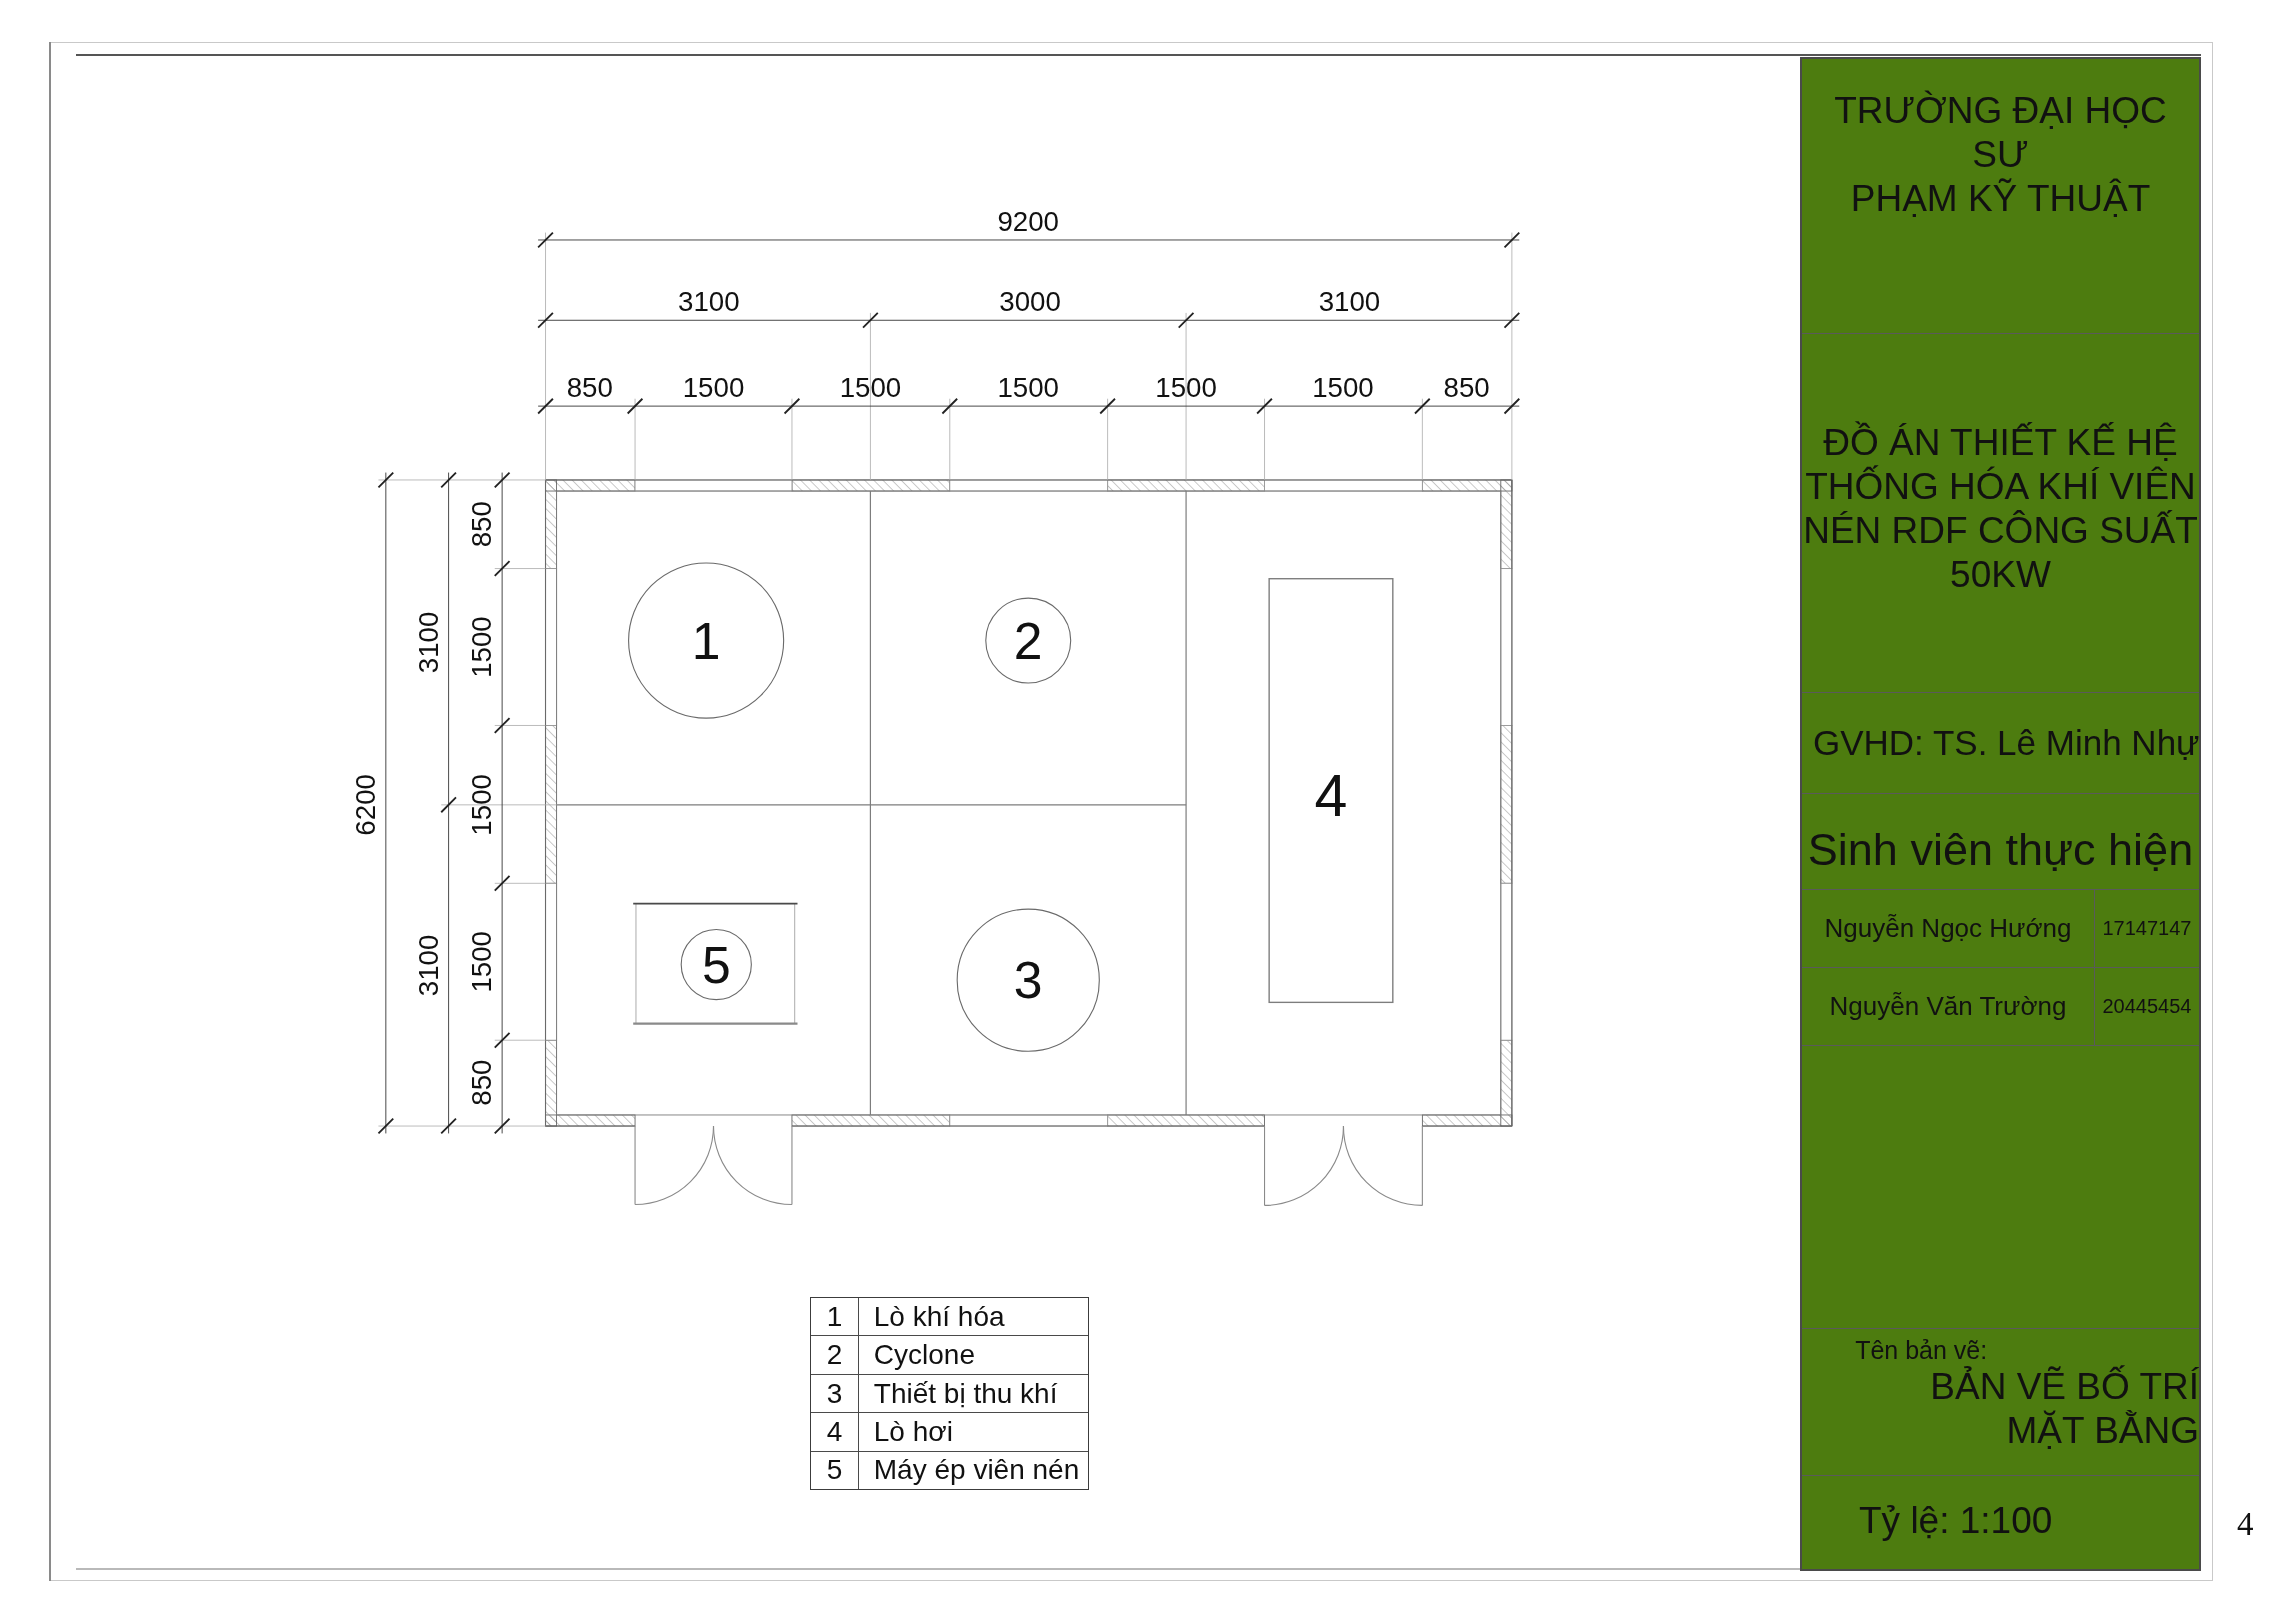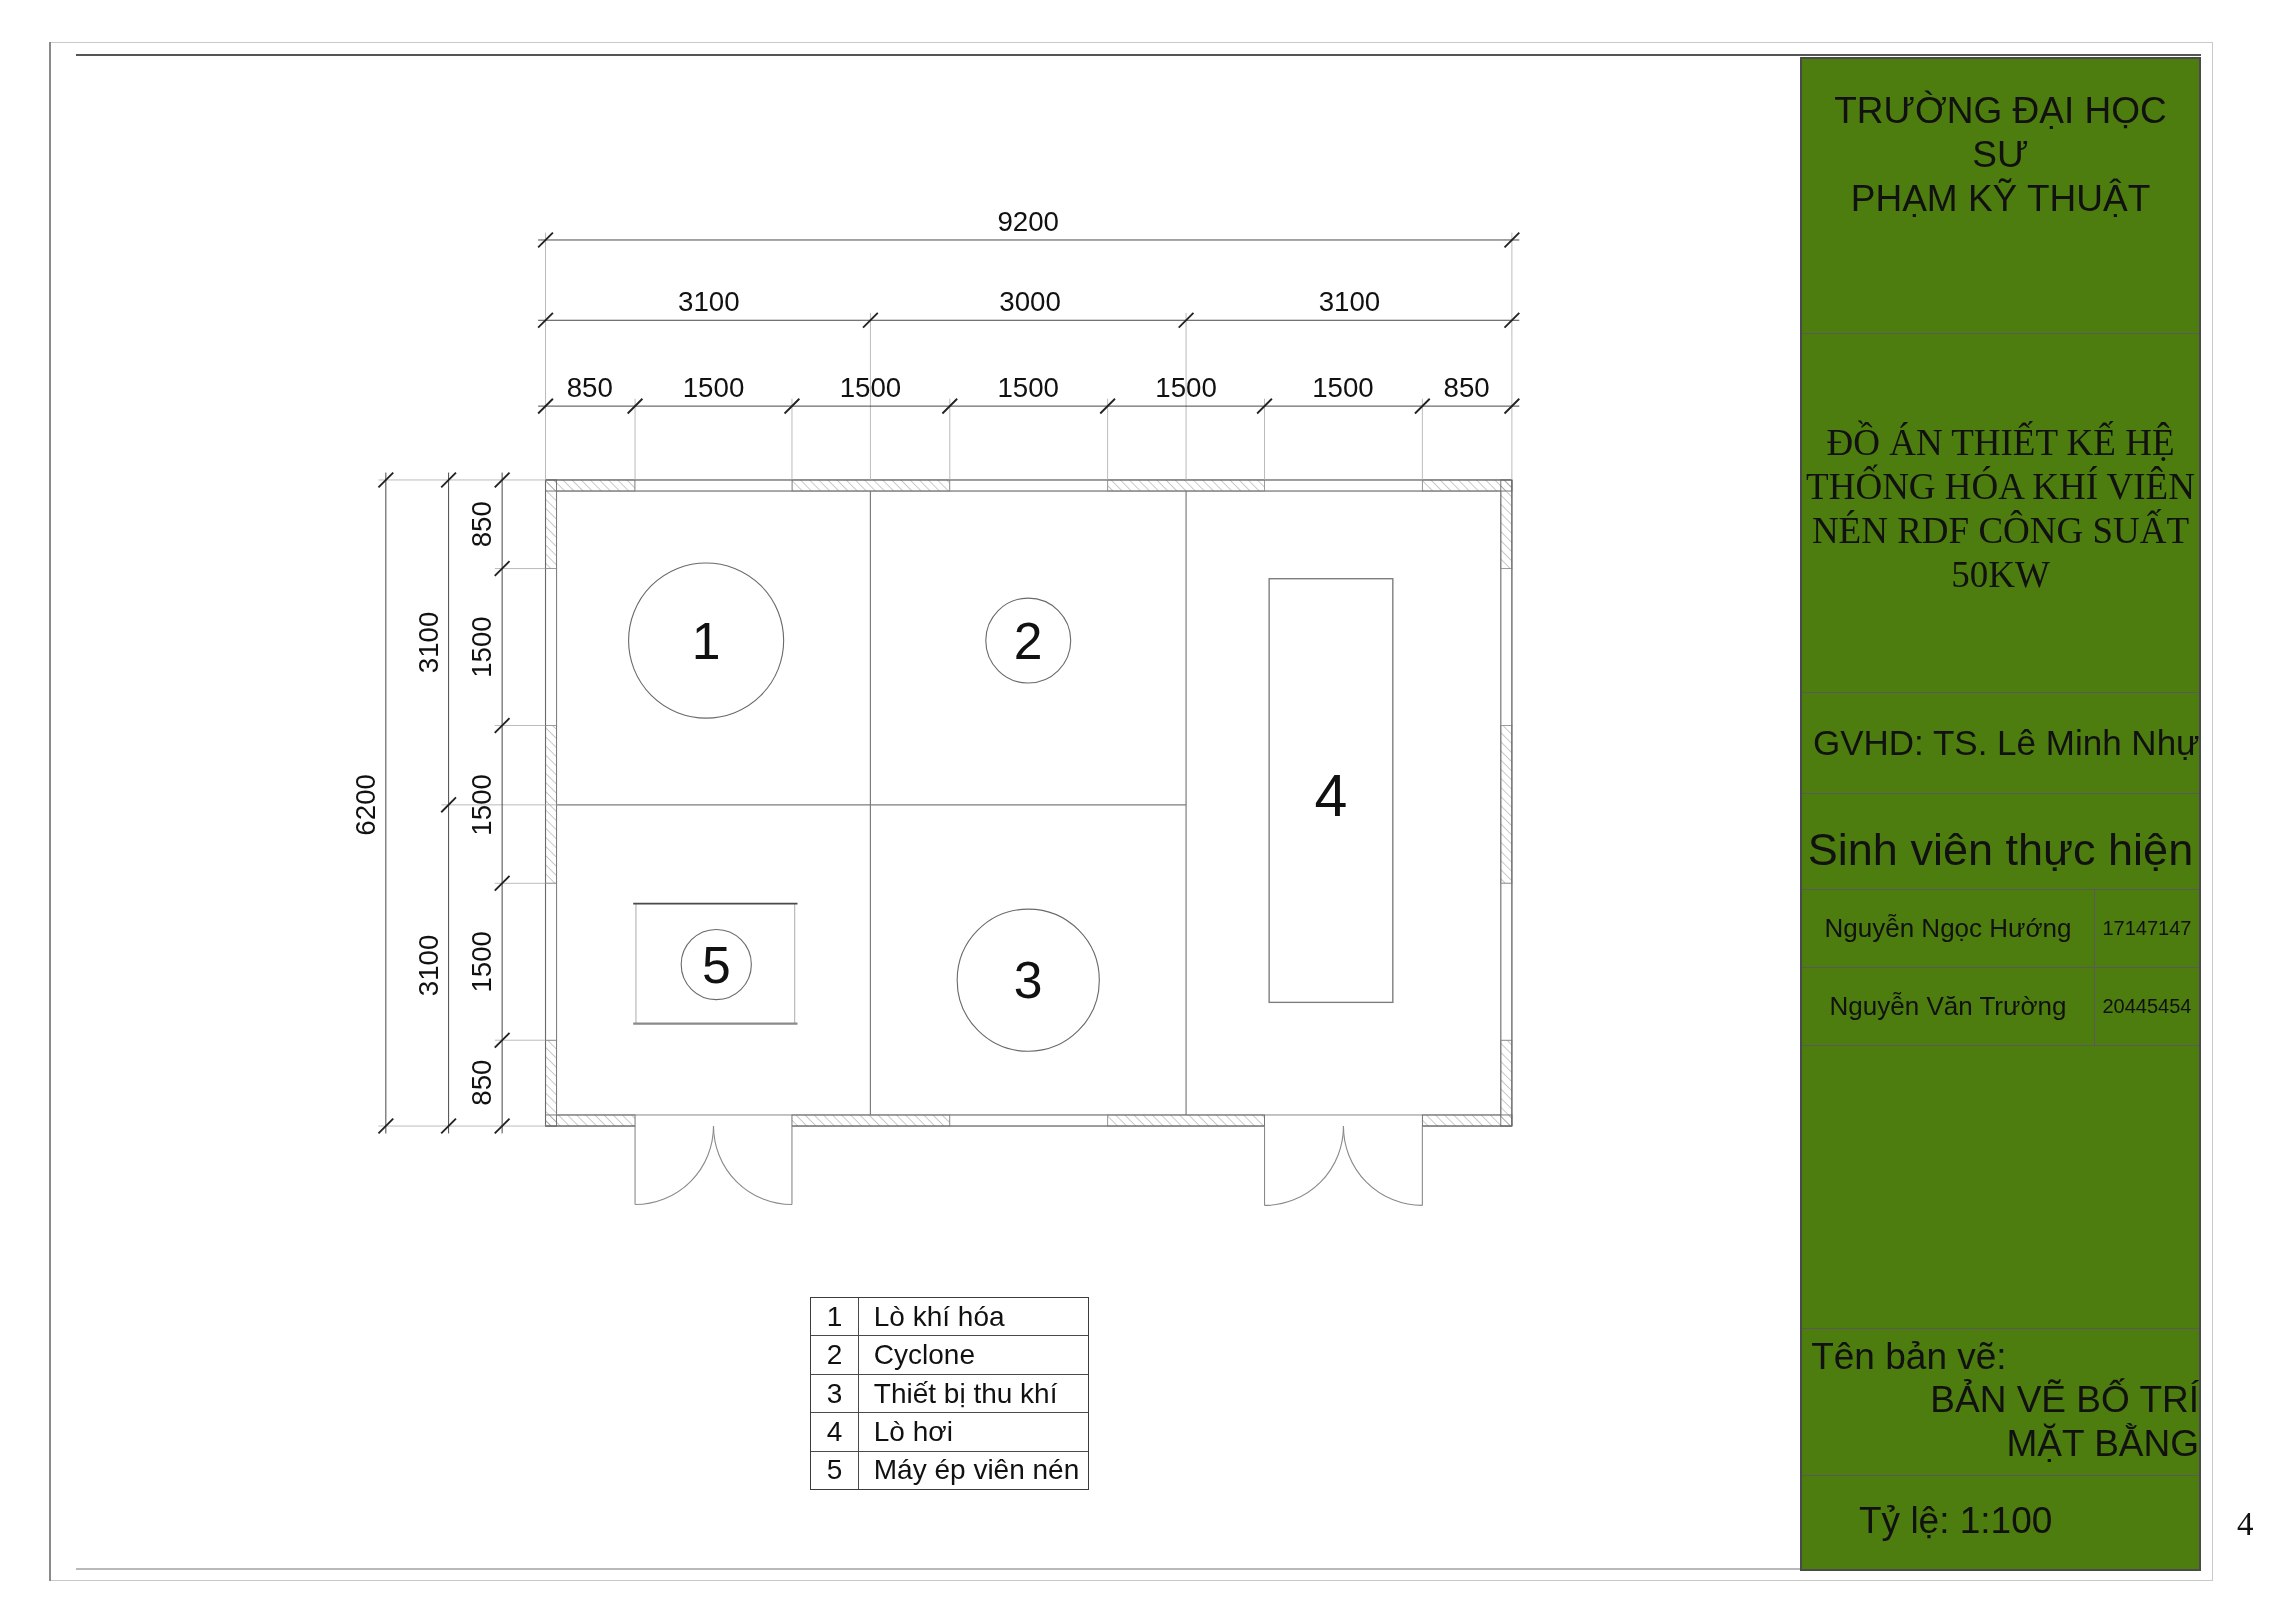--- a/index.html
+++ b/index.html
@@ -22,30 +22,30 @@
         display:flex;align-items:center;justify-content:center;font-size:28px;}
   .legend-label{flex:1;display:flex;align-items:center;padding-left:14.8px;font-size:28px;white-space:nowrap;}
 
   
   .title-block{position:absolute;left:1800px;top:57px;width:401px;height:1514px;
         border:2.3px solid #4a4a4a;box-sizing:border-box;display:flex;flex-direction:column;
         background:#4d7c0f;}
   .tb-sec{box-sizing:border-box;border-bottom:1.8px solid #5a5a5a;overflow:hidden;}
   .tb-sec:last-child{border-bottom:none;}
   .tb-university{height:275px;text-align:center;font-size:37px;line-height:44px;padding-top:29.5px;}
-  .tb-project{height:359px;text-align:center;font-size:37px;line-height:44px;padding-top:87px;font-family:Liberation Serif, serif;}
+  .tb-project{height:359px;text-align:center;font-size:37px;line-height:44px;padding-top:87px;}
   .tb-advisor{height:101px;font-size:35px;padding:29.5px 0 0 11px;white-space:nowrap;}
   .tb-students-header{height:96px;text-align:center;font-size:45px;padding-top:29.5px;}
   .tb-student-row{height:78px;display:flex;}
   .tb-student-name{flex:1;display:flex;align-items:center;justify-content:center;font-size:26px;white-space:nowrap;}
   .tb-student-id{width:105px;border-left:1.4px solid #5a5a5a;box-sizing:border-box;
         display:flex;align-items:center;justify-content:center;font-size:20px;}
   .tb-empty{height:283px;}
   .tb-drawing{height:147px;font-size:37px;}
-  .tb-drawing-label{font-size:37px;padding:7.4px 0 0 9.2px;}
+  .tb-drawing-label{font-size:25px;padding:7.4px 0 0 9.2px;margin-left:44px;}
   .tb-drawing-line{text-align:right;line-height:44px;}
   .tb-scale{flex:1;font-size:37px;padding:24px 0 0 57px;}
 
   .page-number{position:absolute;left:2237px;top:1506px;font-family:"Liberation Serif",serif;
         font-size:33px;color:#111;}
 
   svg text{font-family:"Liberation Sans",sans-serif;fill:#111;}
   .dim-text{font-size:30px;}
   .eq-label{font-size:56px;}
   .eq-label-big{font-size:64px;}

